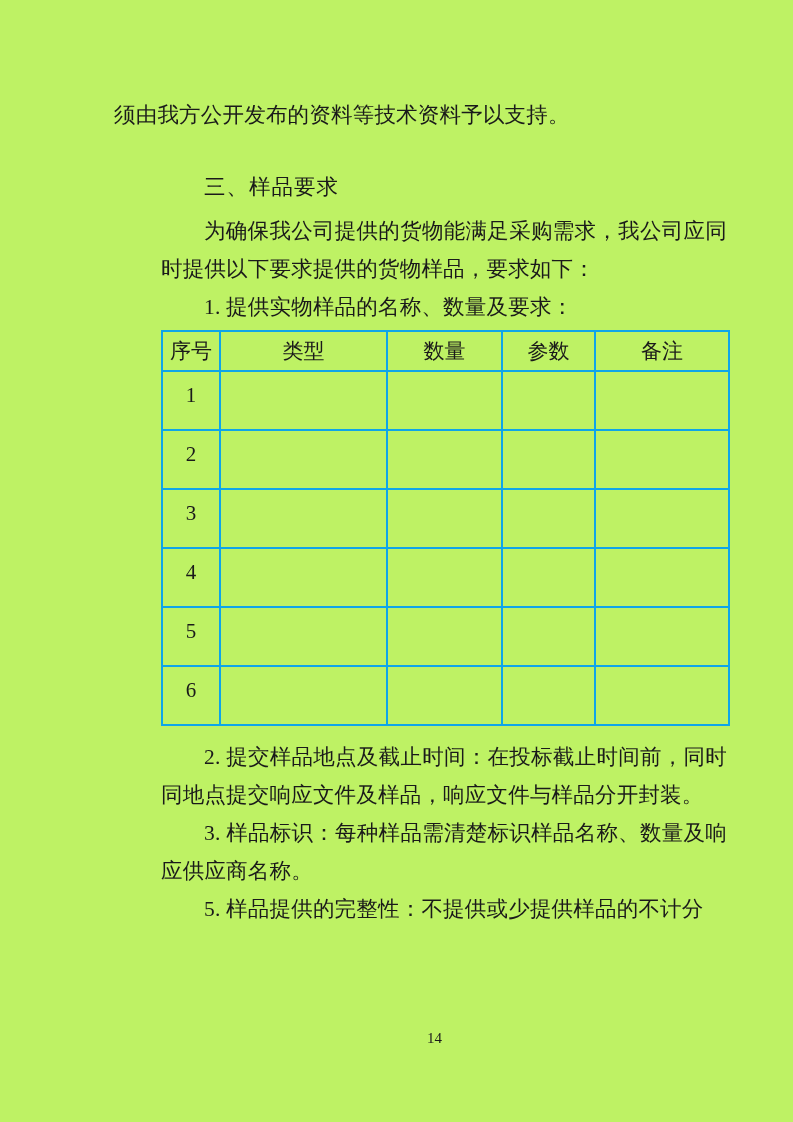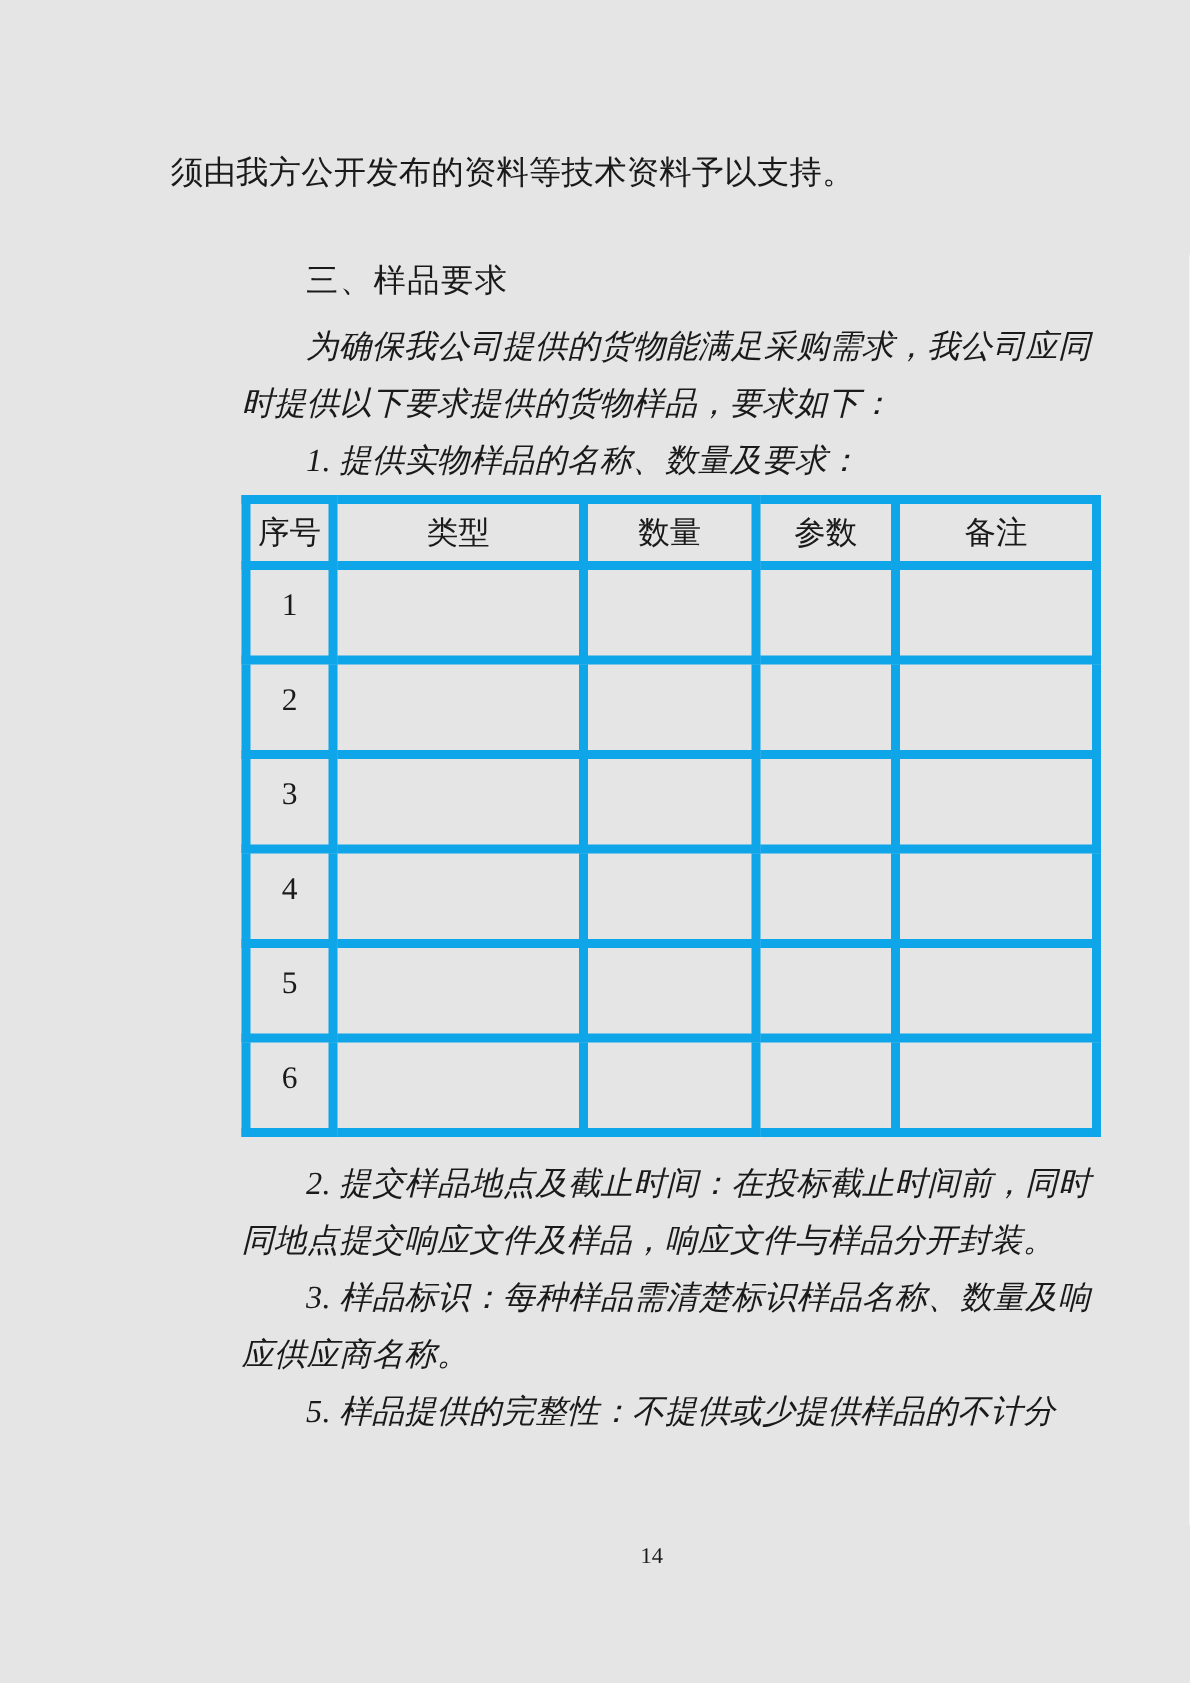--- a/index.html
+++ b/index.html
@@ -4,21 +4,21 @@
 <style>
   html, body {
     margin: 0;
     padding: 0;
     background: #ffffff;
   }
   .page {
     position: relative;
     width: 793px;
     height: 1122px;
-    background: #e5e5e5;
+    background: #bef264;
     margin: 0 auto;
     overflow: hidden;
     font-family: "Liberation Serif", "DejaVu Serif", serif;
     color: #1a1a1a;
   }
   .content {
     position: absolute;
     left: 114px;
     top: 0;
     width: 566px;
@@ -28,21 +28,20 @@
     line-height: 38px;
     letter-spacing: 0.2px;
     text-align: justify;
     text-justify: inter-ideograph;
     margin: 0;
     color: #1a1a1a;
     white-space: normal;
   }
   .indent2 {
     text-indent: 2em;
-    font-style: italic;
   }
   .first-line {
     position: absolute;
     left: 114px;
     top: 96px;
     width: 580px;
   }
   .heading {
     font-size: 21.5px;
     line-height: 38px;
@@ -58,21 +57,21 @@
     text-indent: 2.4em;
   }
   table.sample-table {
     border-collapse: collapse;
     width: 567px;
     margin: 4px 0 0 0;
     table-layout: fixed;
   }
   table.sample-table td,
   table.sample-table th {
-    border: 6px solid #0ea5e9;
+    border: 2px solid #0ea5e9;
     padding: 0;
     font-weight: normal;
     font-size: 21px;
     color: #1a1a1a;
     font-family: "Liberation Serif", "DejaVu Serif", serif;
   }
   table.sample-table thead th {
     height: 38px;
     vertical-align: middle;
     text-align: center;

